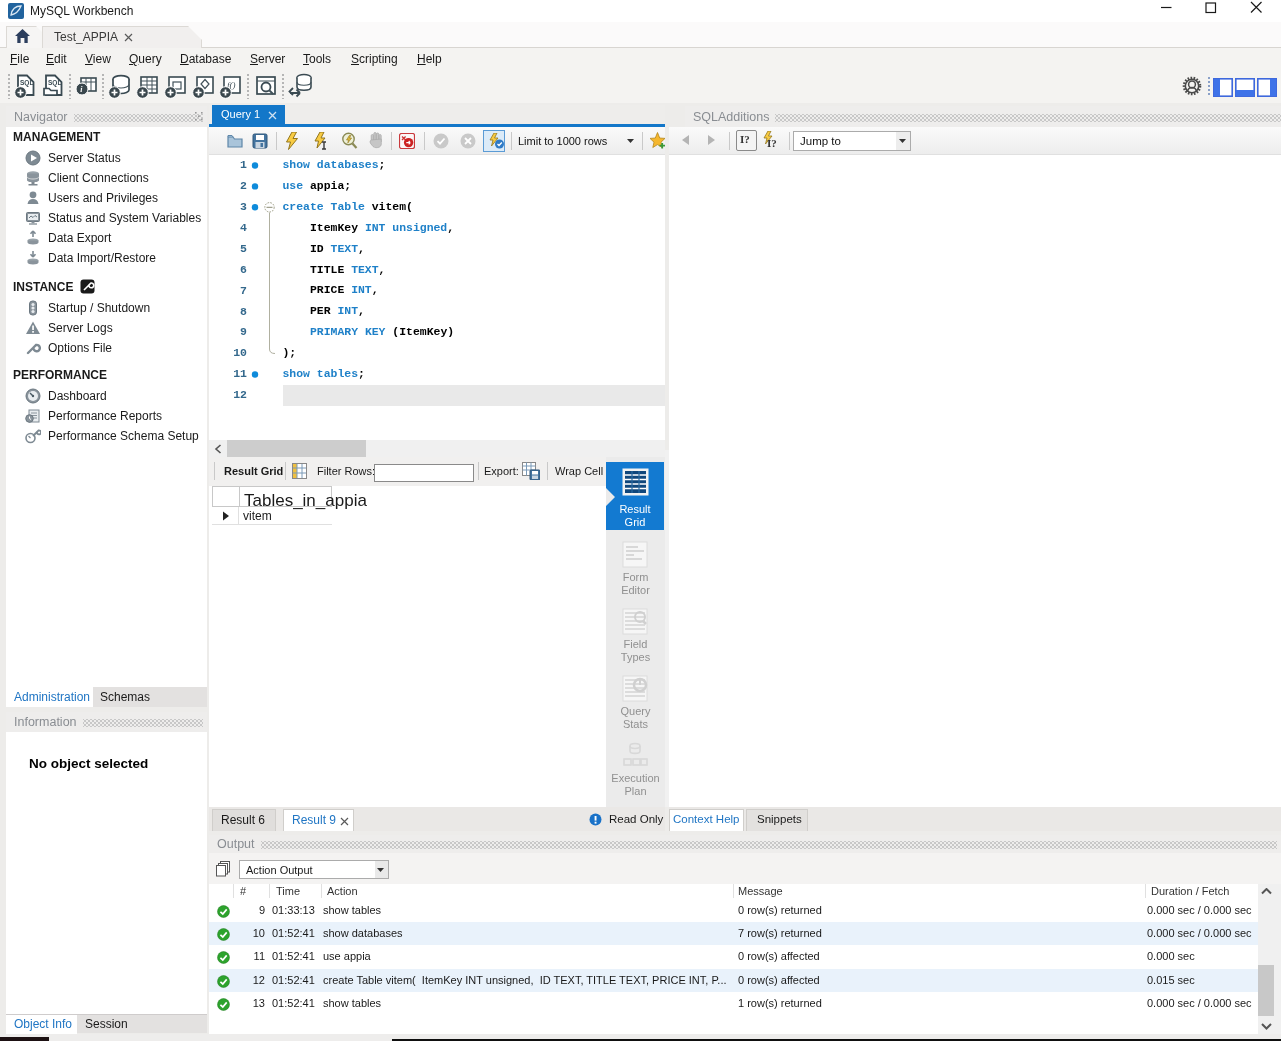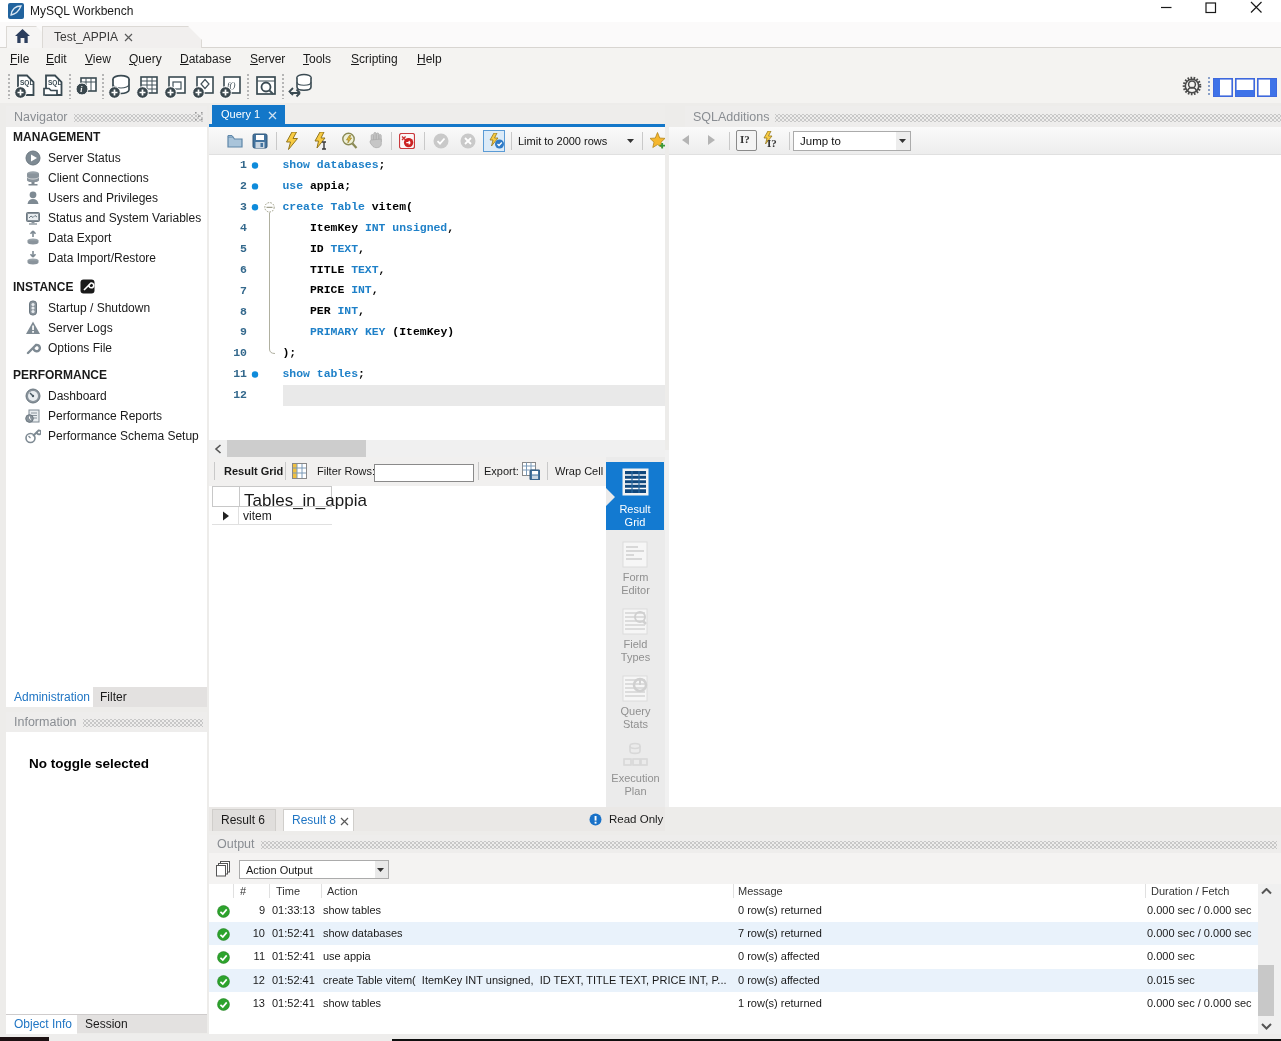--- a/index.html
+++ b/index.html
@@ -231,25 +231,25 @@
       <circle cx="5.5" cy="10" r="4.5" fill="none" stroke="#7e8a93" stroke-width="1.6"></circle>
       <path d="M5.5 10 L3.5 8" stroke="#7e8a93" stroke-width="1.2"></path>
       <path d="M8 8 L12 4 M12 4 a2 2 0 1 0 1.6-1.6 Z" stroke="#7e8a93" stroke-width="1.8" fill="none"></path>
     </svg>
   <div class="abs" style="left:42px;top:302px;">Performance Schema Setup</div>
 </div>
 
 <div class="abs" style="left:6px;top:687px;width:201px;height:20px;background:#e3e1e0;">
   <div class="abs" style="left:0;top:0;width:87px;height:20px;background:#ffffff;"></div>
   <div class="abs" style="left:8px;top:3px;font-size:12px;color:#2176c4;">Administration</div>
-  <div class="abs" style="left:94px;top:3px;font-size:12px;color:#1a1a1a;">Filter</div>
+  <div class="abs" style="left:94px;top:3px;font-size:12px;color:#1a1a1a;">Schemas</div>
 </div>
 <div class="abs phead" style="left:6px;top:712px;width:201px;height:20px;">Information<span class="pdots"></span></div>
 <div class="abs" style="left:6px;top:732px;width:201px;height:282px;background:#ffffff;"></div>
-<div class="abs" style="left:29px;top:756px;font-size:13.5px;font-weight:bold;color:#000;">No toggle selected</div>
+<div class="abs" style="left:29px;top:756px;font-size:13.5px;font-weight:bold;color:#000;">No object selected</div>
 
 <div class="abs" style="left:6px;top:1014px;width:201px;height:19px;background:#e3e1e0;border-top:1px solid #cfcccc;">
   <div class="abs" style="left:0;top:0;width:71px;height:19px;background:#ffffff;"></div>
   <div class="abs" style="left:8px;top:2px;font-size:12px;color:#2176c4;">Object Info</div>
   <div class="abs" style="left:79px;top:2px;font-size:12px;color:#1a1a1a;">Session</div>
 </div>
 
 <svg class="abs" style="left:195px;top:112px;" width="9" height="9">
     <g fill="#9a9a9a">
       <rect x="0" y="0" width="1.6" height="1.6"></rect>
@@ -321,21 +321,21 @@
         <circle cx="8" cy="8" r="7.5" fill="#c9c9c9"></circle>
         <path d="M5 5 L11 11 M11 5 L5 11" stroke="#fff" stroke-width="1.8"></path>
       </svg>
     <div class="abs" style="left:274px;top:3px;width:22px;height:22px;border:1px solid #5b9bd5;background:#dcebf8;"></div>
     <svg class="abs" style="left:279px;top:6px;" width="17" height="16">
         <path d="M6 0 L2 7 H5 L3.5 13 L10 5 H6.5 L9 0 Z" fill="#f8cb43" stroke="#93761c" stroke-width="0.8"></path>
         <circle cx="11.5" cy="11" r="4.5" fill="#2e7ac6"></circle>
         <path d="M9.5 11 L11 12.5 L13.8 9.5" stroke="#fff" stroke-width="1.3" fill="none"></path>
       </svg>
     <div class="abs" style="left:302px;top:5px;width:1px;height:18px;background:#c9c9c9;"></div>
-    <div class="abs" style="left:309px;top:8px;font-size:11px;color:#111;">Limit to 2000 rows</div>
+    <div class="abs" style="left:309px;top:8px;font-size:11px;color:#111;">Limit to 1000 rows</div>
     <svg class="abs" style="left:418px;top:12px;" width="8" height="5">
         <path d="M0 0 L7 0 L3.5 4 Z" fill="#333"></path>
       </svg>
     <div class="abs" style="left:433px;top:5px;width:1px;height:18px;background:#c9c9c9;"></div>
     <svg class="abs" style="left:440px;top:5px;" width="17" height="18">
         <path d="M8.5 0.5 L10.7 6 L16 6.4 L12 10.2 L13.2 15.5 L8.5 12.6 L3.8 15.5 L5 10.2 L1 6.4 L6.3 6 Z" fill="#f5b72e" stroke="#b5871c" stroke-width="0.8"></path>
         <path d="M13.2 11 V16.5 M10.5 13.7 H16" stroke="#3a9a3a" stroke-width="1.8"></path>
       </svg>
   </div>
 
@@ -450,21 +450,21 @@
         <rect x="11" y="17" width="7" height="6" fill="none" stroke="#d8d8d8" stroke-width="1.6"></rect>
         <rect x="19" y="17" width="6" height="6" fill="none" stroke="#d8d8d8" stroke-width="1.6"></rect>
       </svg>
       <div class="abs" style="left:0;top:242px;width:59px;line-height:12.5px;">Execution<br>Plan</div>
     </div>
 
   <div class="abs" style="left:0;top:702px;width:456px;height:24px;background:#eae8e6;">
     <div class="abs" style="left:3px;top:2px;width:64px;height:22px;background:#e0dedc;border:1px solid #d0cecb;border-bottom:none;"></div>
     <div class="abs" style="left:12px;top:6px;font-size:12px;color:#1a1a1a;">Result 6</div>
     <div class="abs" style="left:74px;top:2px;width:71px;height:22px;background:#fff;border:1px solid #d0cecb;border-bottom:none;"></div>
-    <div class="abs" style="left:83px;top:6px;font-size:12px;color:#2176c4;">Result 8</div>
+    <div class="abs" style="left:83px;top:6px;font-size:12px;color:#2176c4;">Result 9</div>
     <svg class="abs" style="left:131px;top:10px;" width="9" height="9">
         <path d="M1 1 L8 8 M8 1 L1 8" stroke="#5a5a5a" stroke-width="1.2"></path>
       </svg>
     <svg class="abs" style="left:380px;top:6px;" width="13" height="13">
         <circle cx="6.5" cy="6.5" r="6" fill="#1a72c8"></circle>
         <rect x="5.6" y="3" width="1.9" height="4.6" fill="#fff"></rect>
         <rect x="5.6" y="8.7" width="1.9" height="1.9" fill="#fff"></rect>
       </svg>
     <div class="abs" style="left:400px;top:6px;font-size:11.5px;color:#1a1a1a;">Read Only</div>
   </div>
@@ -490,20 +490,26 @@
     <div class="abs" style="left:120px;top:5px;width:1px;height:18px;background:#c9c9c9;"></div>
     <div class="abs" style="left:124px;top:4px;width:118px;height:20px;background:#fff;border:1px solid #ababab;">
       <span style="position:absolute;left:6px;top:3px;font-size:11.5px;color:#111;">Jump to</span>
       <span style="position:absolute;right:0;top:0;width:14px;height:18px;background:#ededed;"></span>
       <svg style="position:absolute;right:3px;top:7px;" width="8" height="5">
           <path d="M0 0 L7 0 L3.5 4 Z" fill="#333"></path>
         </svg>
     </div>
   </div>
   <div class="abs" style="left:0;top:49px;width:612px;height:652px;background:#fff;"></div>
+  <div class="abs" style="left:0;top:701px;width:612px;height:24px;background:#eae8e6;">
+    <div class="abs" style="left:0;top:2px;width:75px;height:22px;background:#fff;border:1px solid #d0cecb;border-bottom:none;"></div>
+    <div class="abs" style="left:4px;top:6px;font-size:11.5px;color:#2176c4;">Context Help</div>
+    <div class="abs" style="left:77px;top:2px;width:62px;height:22px;background:#e3e1df;border:1px solid #d0cecb;border-bottom:none;"></div>
+    <div class="abs" style="left:88px;top:6px;font-size:11.5px;color:#1a1a1a;">Snippets</div>
+  </div>
 </div>
 <div class="abs" style="left:665px;top:450px;width:4px;height:357px;background:#f1f1f1;"></div>
 
 <div class="abs" id="output" style="left:209px;top:835px;width:1072px;height:199px;font-size:11px;color:#1a1a1a;white-space:nowrap;">
   <div class="abs phead" style="left:0;top:0;width:1072px;height:18px;">Output<span class="pdots"></span></div>
   <div class="abs" style="left:0;top:18px;width:1072px;height:31px;background:#f4f3f2;">
     <svg class="abs" style="left:7px;top:8px;" width="16" height="16">
         <rect x="4.5" y="0.5" width="9" height="10.5" fill="#fff" stroke="#555"></rect>
         <rect x="2.5" y="2.5" width="9" height="10.5" fill="#fff" stroke="#555"></rect>
         <rect x="0.5" y="4.5" width="9" height="10.5" fill="#fff" stroke="#555"></rect>

